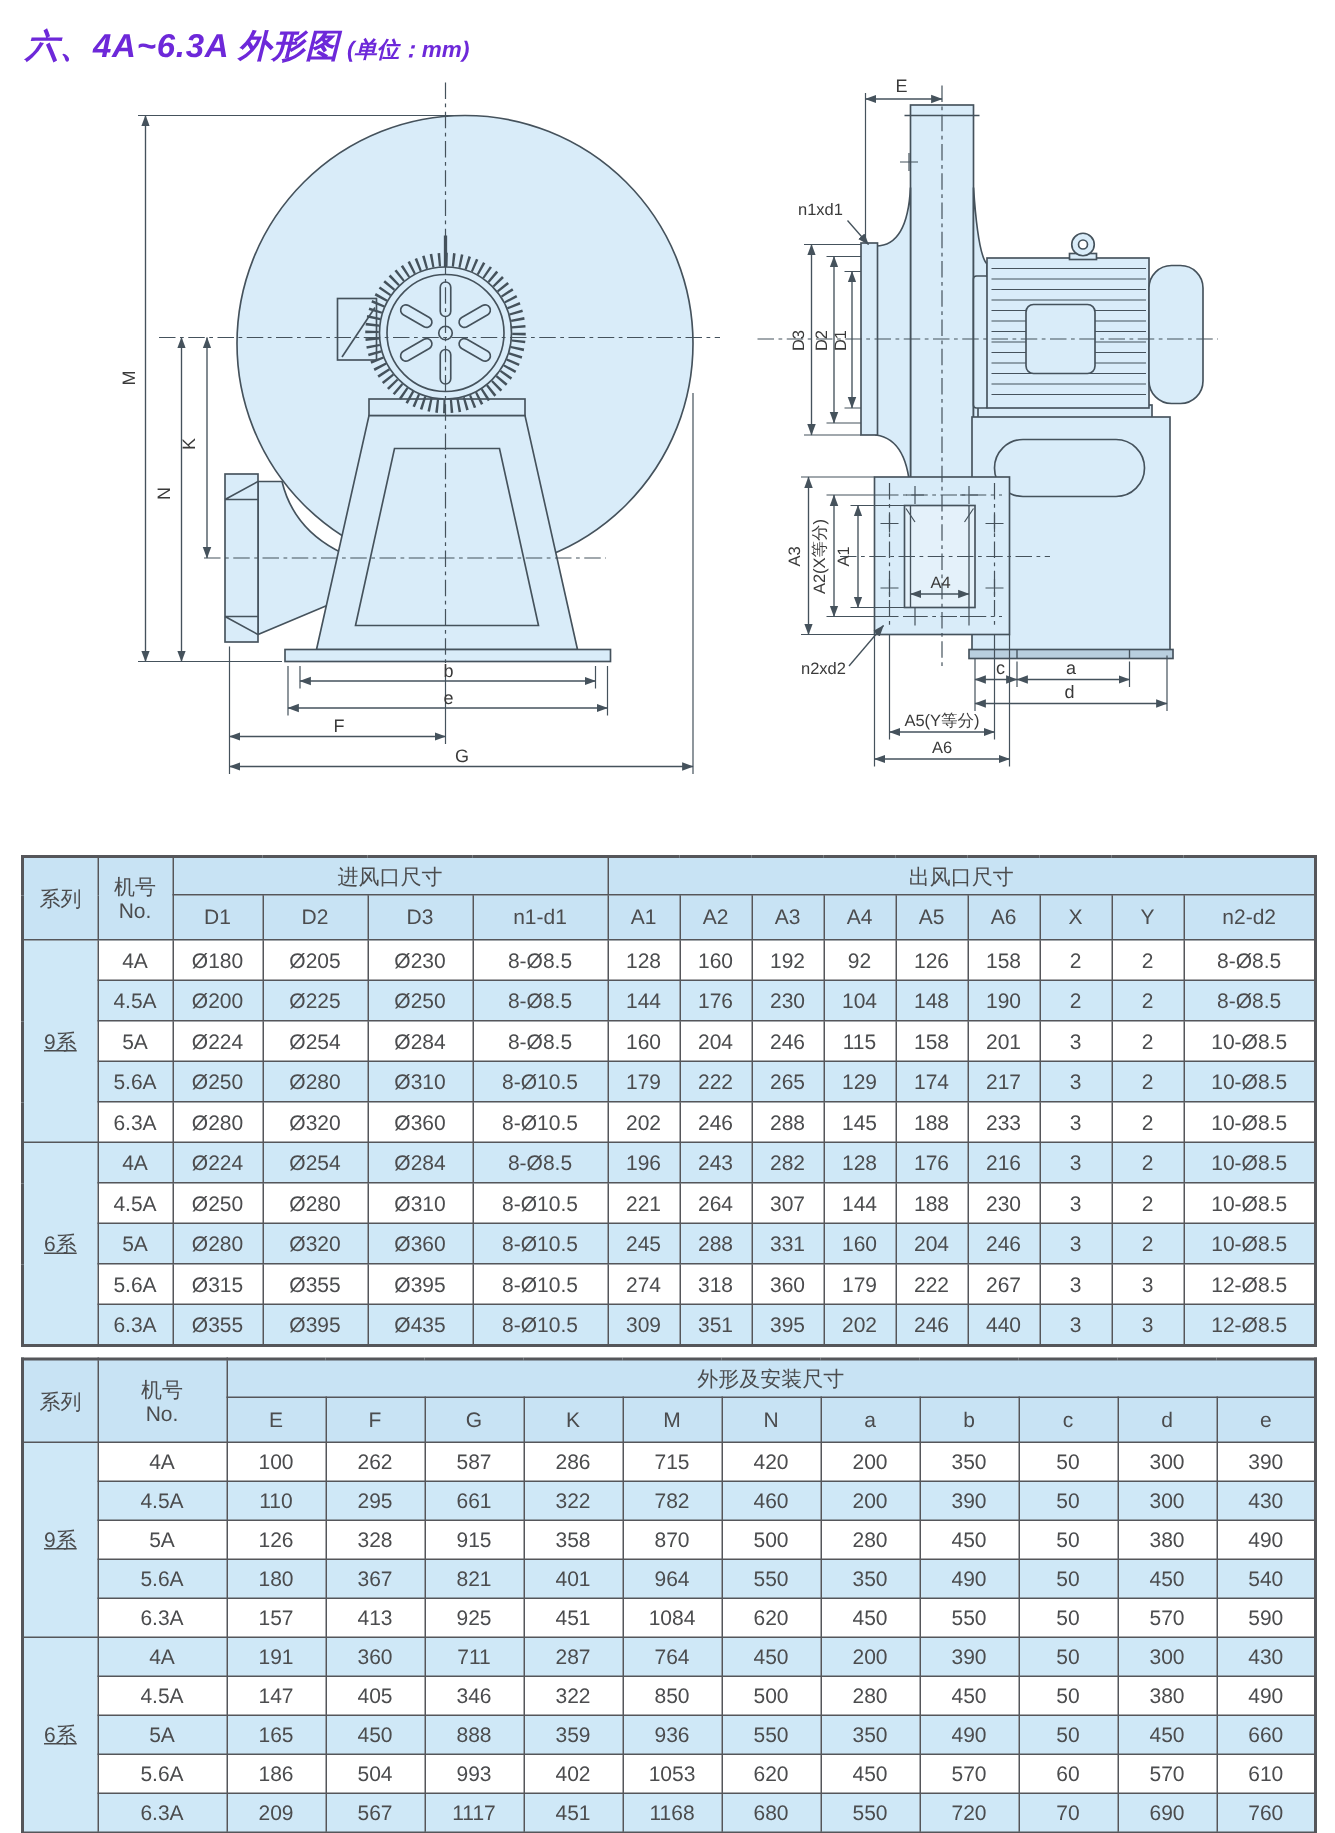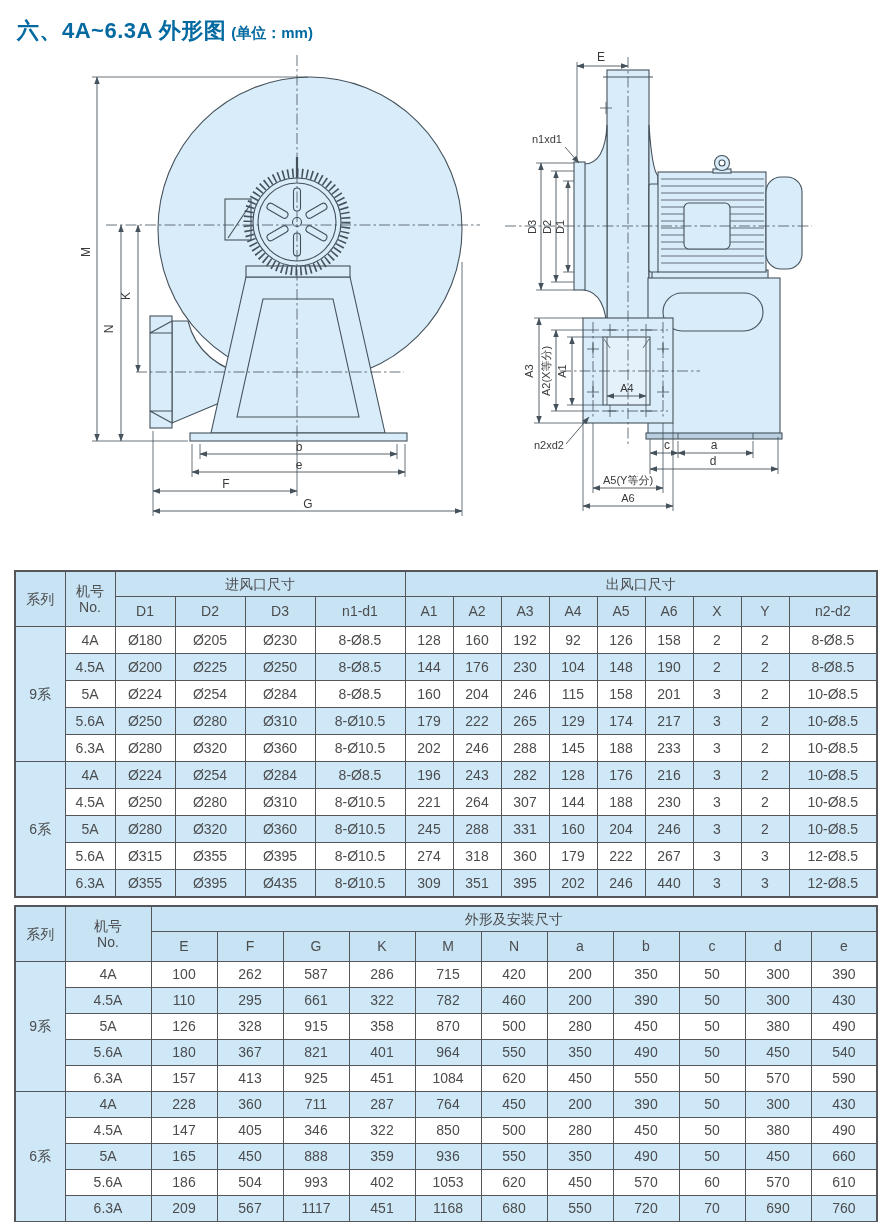--- a/index.html
+++ b/index.html
@@ -1,37 +1,37 @@
 <!DOCTYPE html>
 <html><head>
 <meta charset="utf-8">
 <style>
   html,body { margin:0; padding:0; background:#ffffff; }
   body { width:890px; height:1222px; font-family:"Liberation Sans","DejaVu Sans",sans-serif; }
   .page { position:relative; width:890px; height:1222px; background:#fff; overflow:hidden; }
 
-  .sec-title { position:absolute; left:17px; color:#0369a1; font-weight:700; white-space:nowrap; }
+  .sec-title { position:absolute; left:17px; color:#6d28d9; font-weight:700; white-space:nowrap;font-style:italic; }
   .sec-title .main { font-size:22px; letter-spacing:0.5px; }
   .sec-title .unit { font-size:15px; margin-left:5px; }
 
   .drawing-svg { position:absolute; left:0; top:46px; }
   .lbl { font-size:12px; fill:#3a3a3a; font-family:"Liberation Sans","DejaVu Sans",sans-serif; }
   .lbl-sm { font-size:11px; fill:#3a3a3a; font-family:"Liberation Sans","DejaVu Sans",sans-serif; }
 
   .dim-table { position:absolute; left:14px; border-collapse:collapse; table-layout:fixed;
                width:862px; font-size:14px; color:#4b4c4e; background:#fff;
                border:2.5px solid #55565a; }
   .dim-table th, .dim-table td { border:1.5px solid #55565a; text-align:center; vertical-align:middle;
                padding:0; font-weight:400; background:#fff; line-height:1.15; }
   .dim-table thead th { background:#c8e3f4; height:24px; }
   .dim-table thead tr.sub th { height:29px; }
   .dim-table tbody td { height:26px; }
   #table2 tbody td { height:25px; }
   .dim-table tr.alt td { background:#cfe8f7; }
-  .dim-table td.series { background:#cfe8f7; }
+  .dim-table td.series { background:#cfe8f7;text-decoration:underline; }
   #table1 { top:570px; }
   #table2 { top:905px; }
 </style>
 </head>
 <body>
 
 <div class="page">
 
   <div class="sec-title" style="top:16px;">
     <span class="main">六、4A~6.3A 外形图</span><span class="unit">(单位：mm)</span>
@@ -514,21 +514,21 @@
           <td>620</td>
           <td>450</td>
           <td>550</td>
           <td>50</td>
           <td>570</td>
           <td>590</td>
         </tr>
         <tr class="alt">
           <td rowspan="5" class="series">6系</td>
           <td>4A</td>
-          <td>228</td>
+          <td>191</td>
           <td>360</td>
           <td>711</td>
           <td>287</td>
           <td>764</td>
           <td>450</td>
           <td>200</td>
           <td>390</td>
           <td>50</td>
           <td>300</td>
           <td>430</td>

